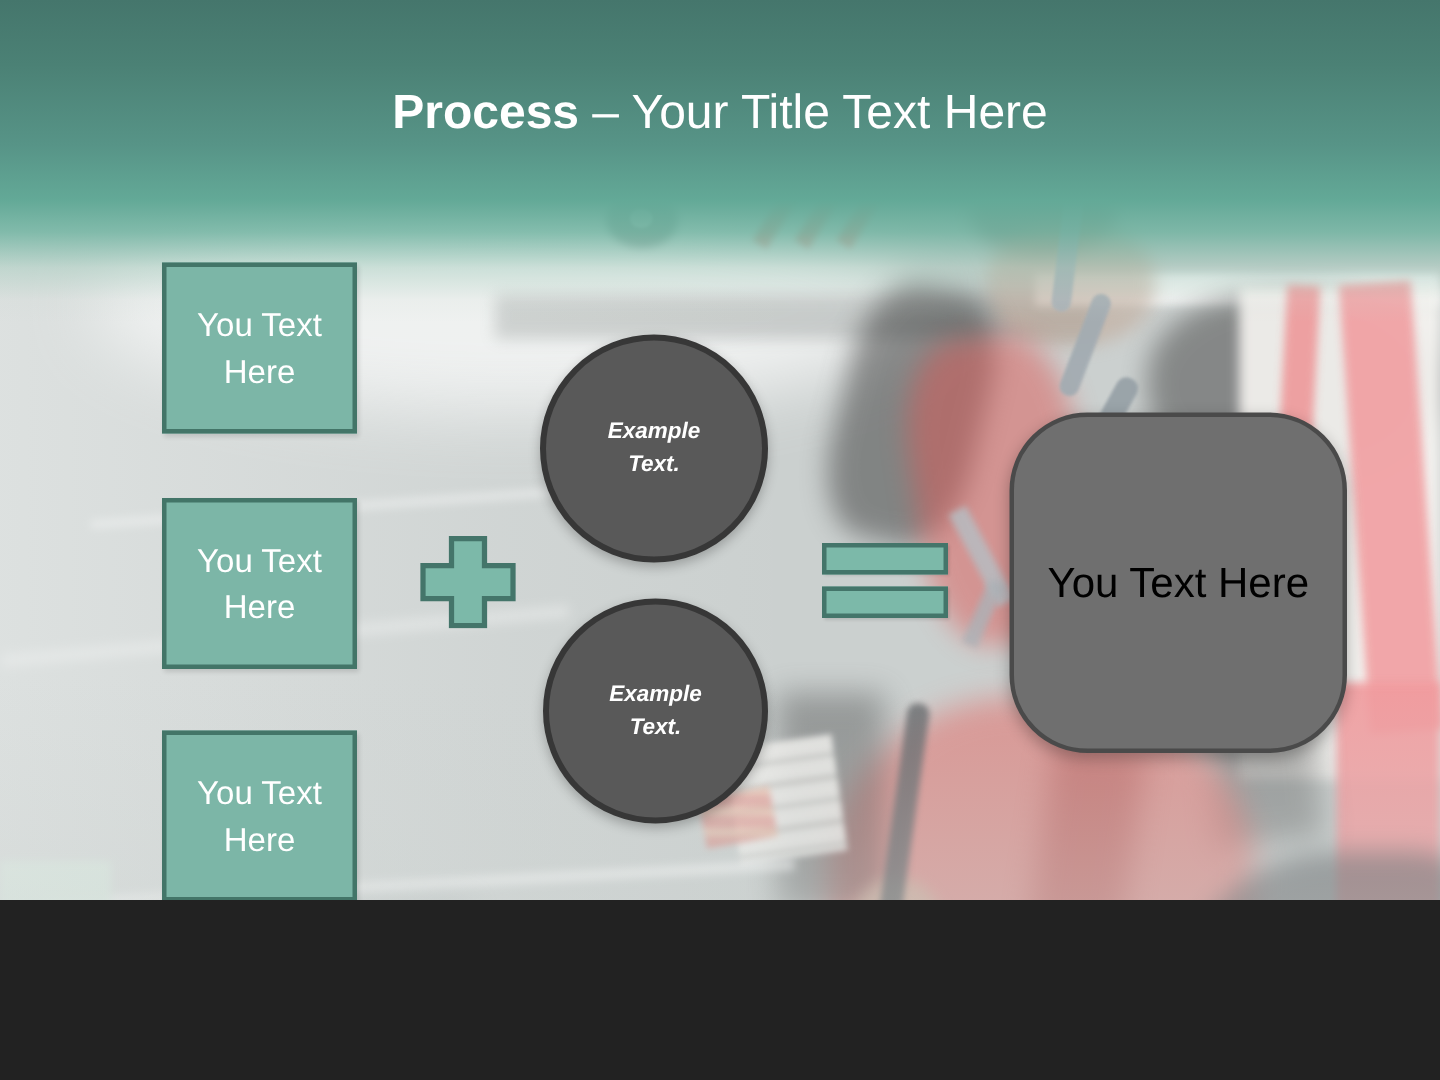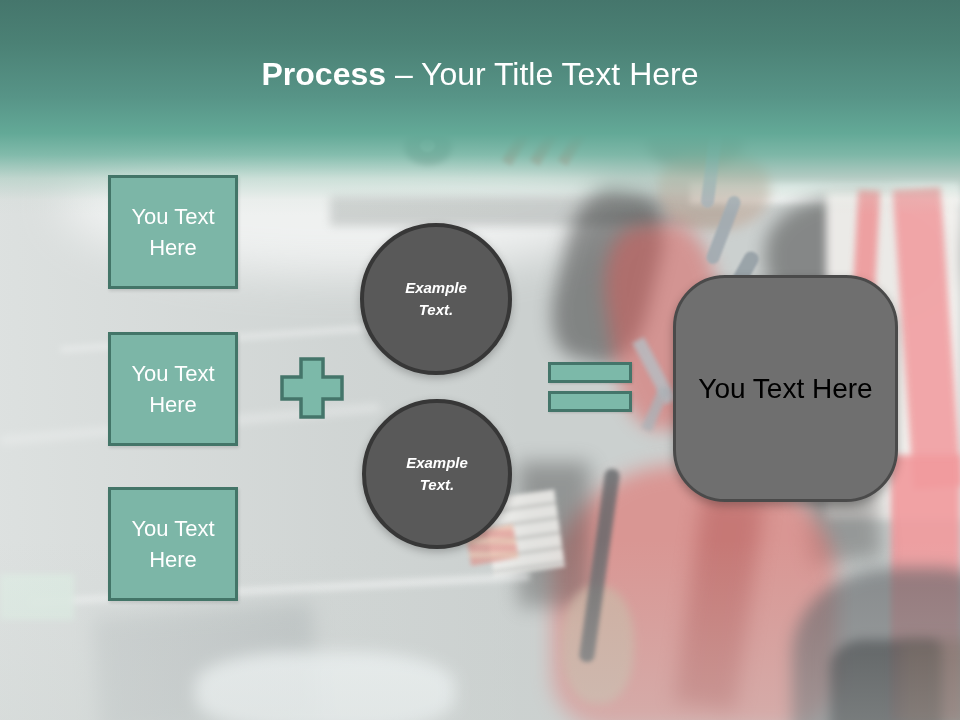--- a/index.html
+++ b/index.html
@@ -1,17 +1,17 @@
 <!DOCTYPE html>
 <html><head>
 <meta charset="utf-8">
 <style>
   html,body{margin:0;padding:0;background:#222;}
   .slide{
-    position:relative; width:960px; height:720px; margin:0 auto;
+    position:relative; width:960px; height:600px; margin:0 auto;
     overflow:hidden; background:#cbd0cf;
     font-family:"Liberation Sans","DejaVu Sans",sans-serif;
   }
   
   .photo{position:absolute; inset:0; overflow:hidden;}
   .photo div{position:absolute;}
   .ceil-bright{left:60px;top:135px;width:560px;height:140px;border-radius:50%;background:#fff;opacity:.7;filter:blur(22px);}
   .grille-band{left:330px;top:196px;width:400px;height:30px;background:#707876;opacity:.3;filter:blur(5px);}
   .ceil-band-right{left:690px;top:182px;width:270px;height:22px;background:#f7f8f8;opacity:.9;filter:blur(3px);}
   .donut{left:404px;top:127px;width:48px;height:38px;border-radius:50%;background:#5e6a66;opacity:.5;filter:blur(3px);}

